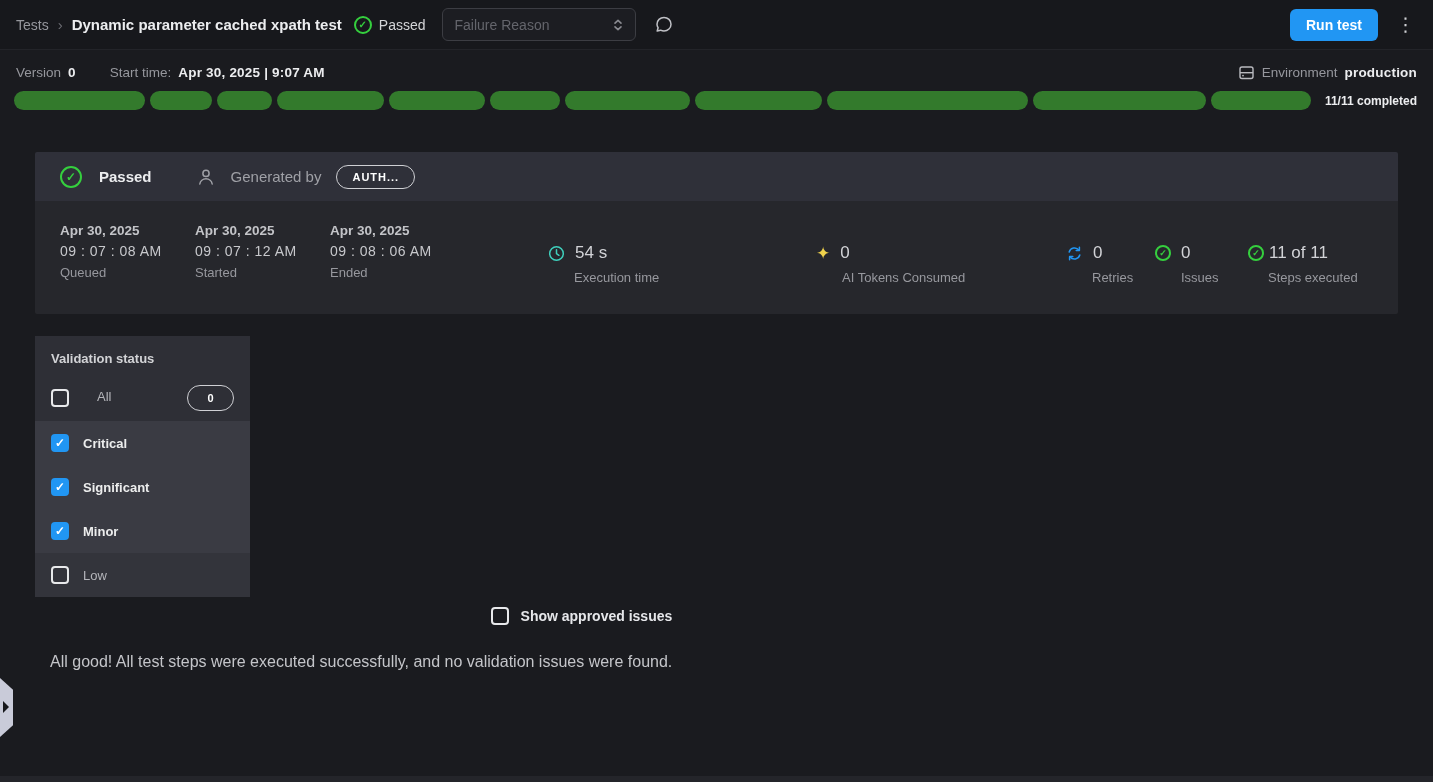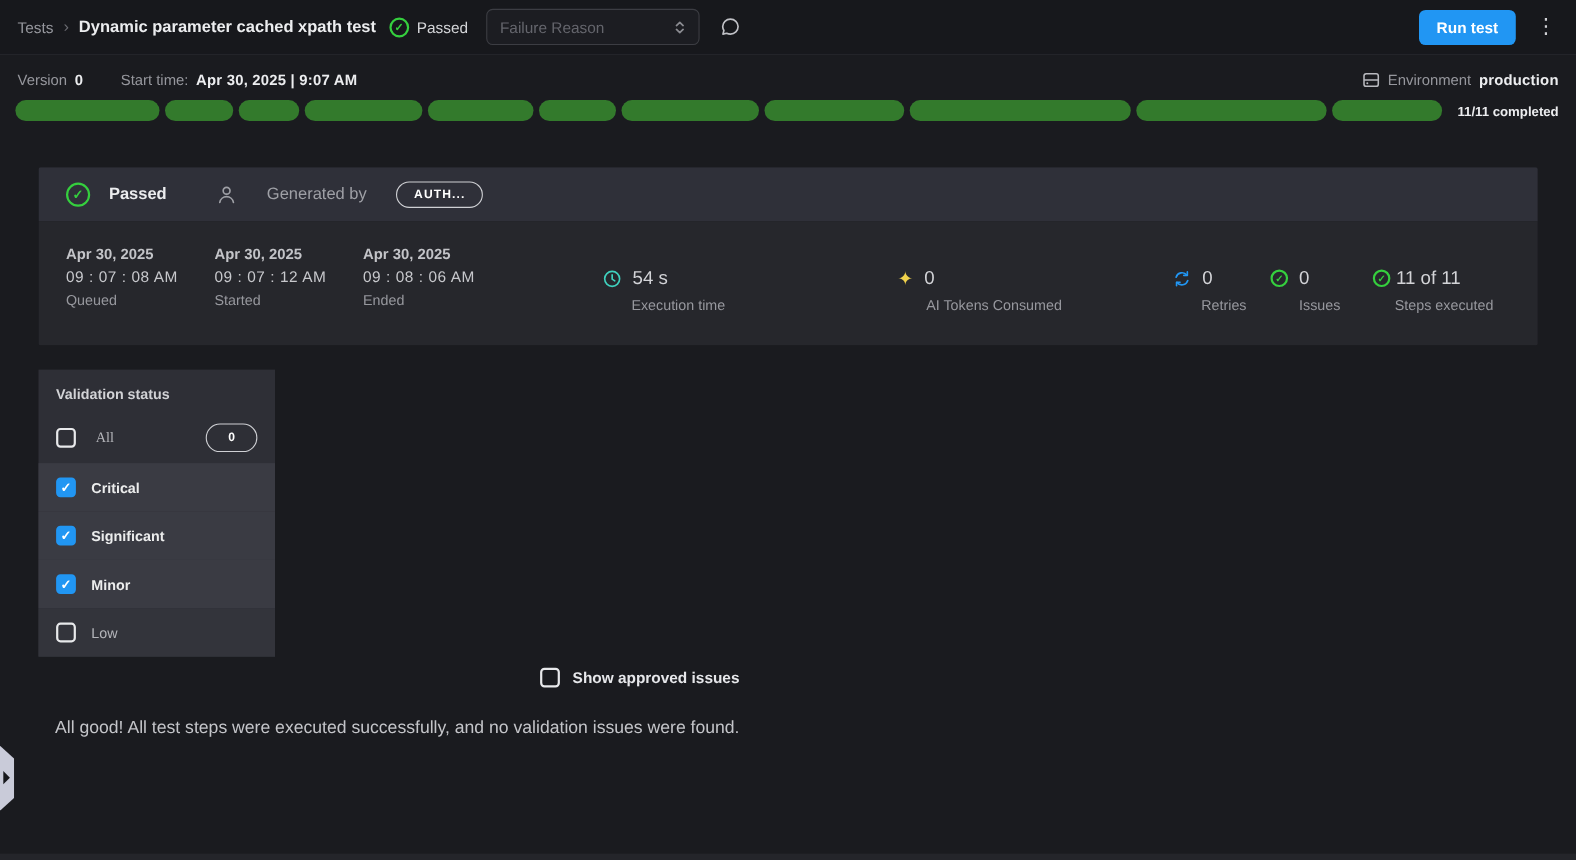--- a/index.html
+++ b/index.html
@@ -57,21 +57,21 @@
   .tab.active { color:#ecedef; font-weight:600; }
   .tab.active::after {
     content:""; position:absolute; left:0; right:0; bottom:-1px; height:3px;
     background:#2196f3; border-radius:2px 2px 0 0;
   }
 
   
   .card { margin:42px 35px 0 35px; border-radius:2px; overflow:hidden; }
   .card-header { height:49px; background:#2f3039; display:flex; align-items:center; padding:0 25px; }
   .card-status { color:#ecedef; font-size:15px; font-weight:700; margin-left:17px; }
-  .genby-group { display:flex; align-items:center; margin-left:44px; gap:27px; }
+  .genby-group { display:flex; align-items:center; margin-left:44px; gap:15px; }
   .genby-text { color:#9fa0a6; font-size:15px; }
   .auth-pill {
     border:1px solid #cfd0d4; border-radius:999px; color:#fff; background:transparent;
     font-size:11px; font-weight:700; letter-spacing:1px; padding:5px 15px; cursor:pointer;
     font-family:"Liberation Sans", sans-serif;
   }
   .card-body { position:relative; height:113px; background:#26272c; }
   .tstat { position:absolute; top:22px; }
   .tstat .date { font-size:13.5px; font-weight:600; color:#c3c4c8; }
   .tstat .time { font-size:14px; color:#c7c8cc; letter-spacing:.5px; margin-top:5px; }
@@ -83,21 +83,21 @@
   .ml26 { margin-left:26px; }
   .ml20 { margin-left:20px; }
   .sparkle { color:#f0d24c; font-size:17px; line-height:1; }
 
   
   .lower { display:flex; margin-top:22px; padding:0 17px 0 35px; align-items:flex-start;flex-direction:column; }
   .vpanel { width:215px; flex:0 0 auto; background:#2e2f36; }
   .vpanel-title { font-size:13px; font-weight:700; color:#d2d3d6; padding:15px 16px 9px 16px; }
   .vrow2 { height:44px; display:flex; align-items:center; padding:0 16px; gap:14px; cursor:pointer; }
   .vrow2.all { height:46px; justify-content:space-between; }
-  .vrow2 .left { display:flex; align-items:center; gap:18px;font-family:Liberation Serif, serif; }
+  .vrow2 .left { display:flex; gap:28px; }
   .vrow2.hl { background:#3a3b43; }
   .vrow2.low-row { background:#33343b; }
   .vlabel-dim { font-size:13px; color:#b4b5ba; }
   .vlabel-on { font-size:13px; color:#eceded; font-weight:700; }
   .cb {
     width:18px; height:18px; border-radius:4px; border:2px solid #e8e9eb;
     display:inline-flex; align-items:center; justify-content:center; flex:0 0 auto;
     background:transparent; cursor:pointer;
   }
   .cb.checked { background:#2196f3; border-color:#2196f3; }

